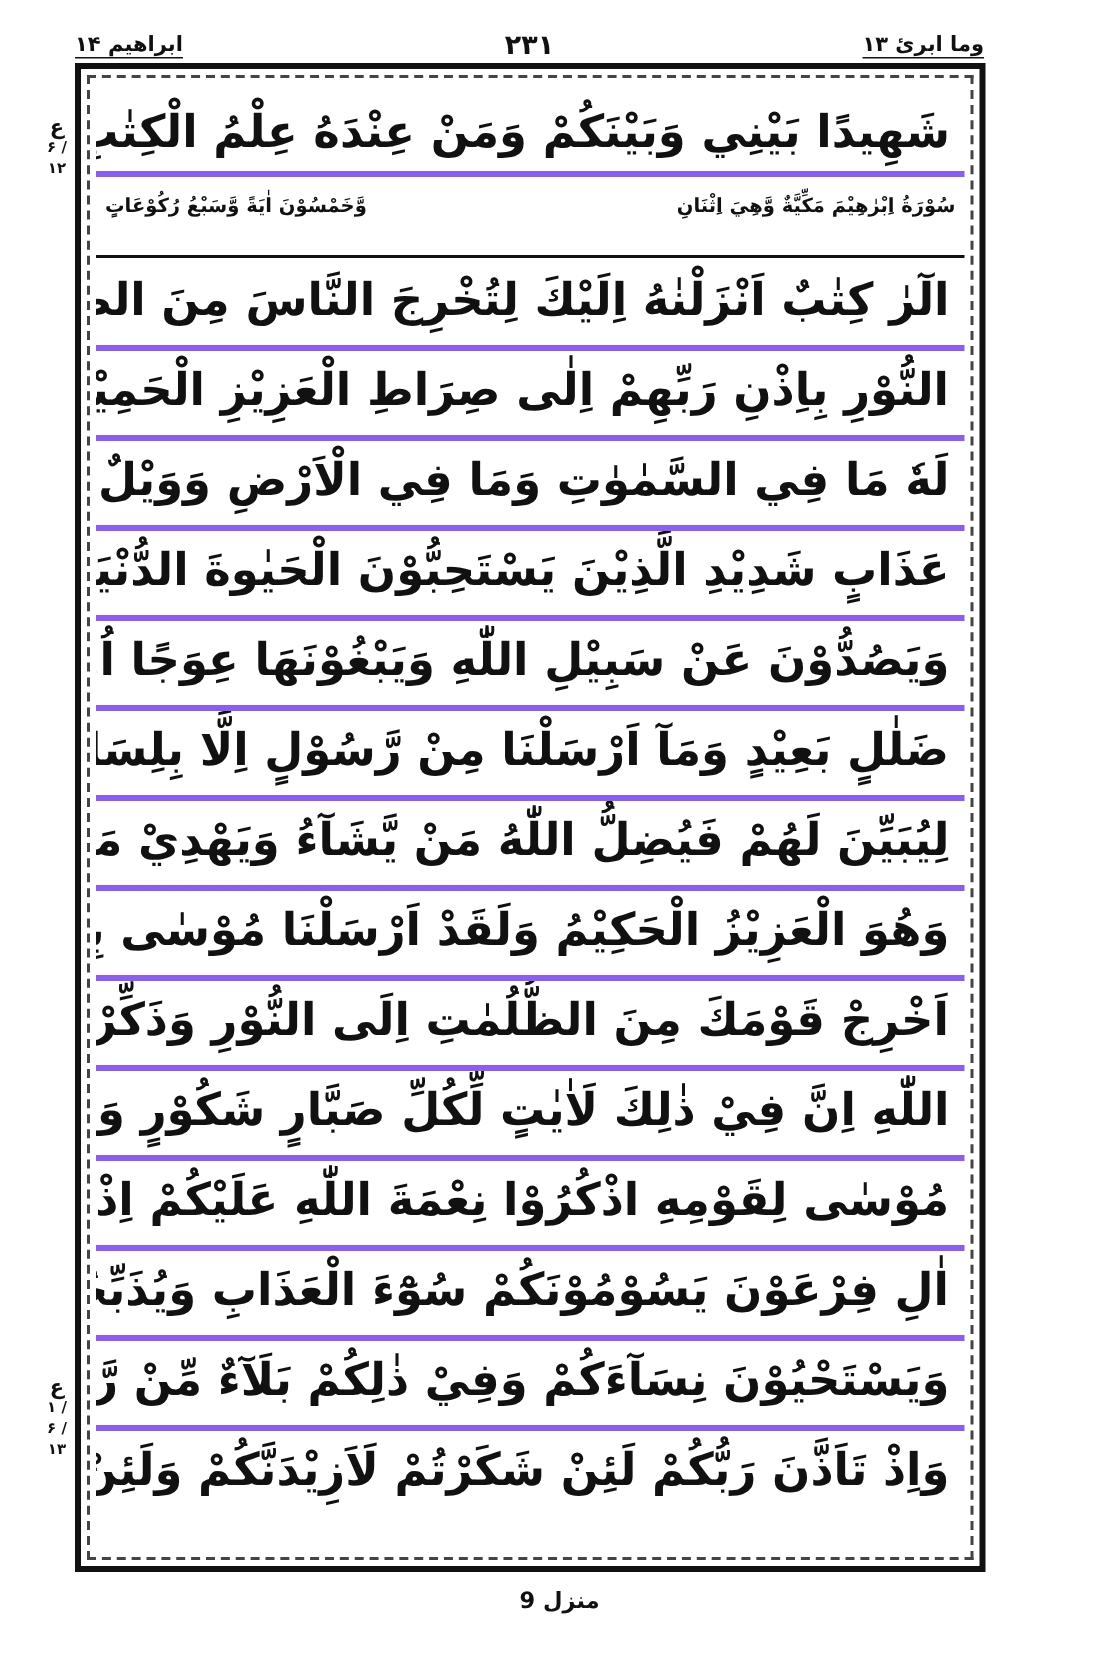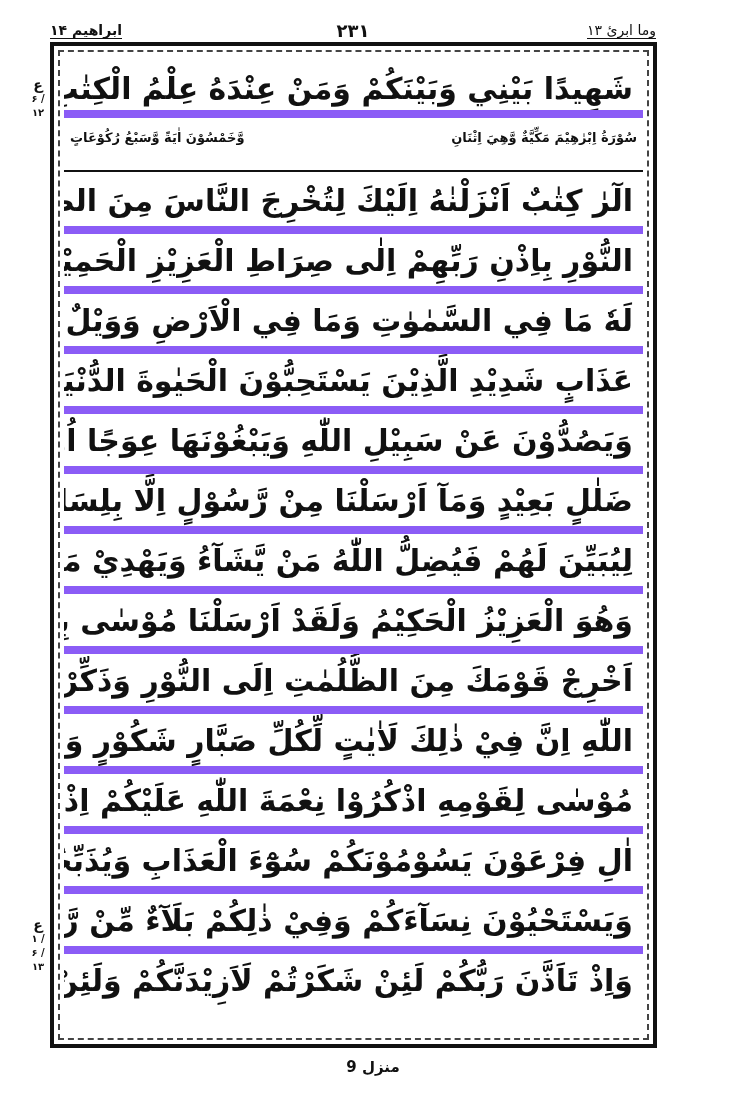--- a/index.html
+++ b/index.html
@@ -1,23 +1,23 @@
 <!DOCTYPE html>
 <html><head>
 <meta charset="utf-8">
 <style>
   html, body { margin:0; padding:0; background:#ffffff; }
   body { width:746px; height:1108px; position:relative; overflow:hidden; font-family:"DejaVu Sans", sans-serif; color:#111; }
   .header { position:absolute; top:22px; left:50px; width:606px; height:20px; direction:rtl; }
-  .hdr-right { position:absolute; right:0; top:0; font-size:14px; font-weight:normal; border-bottom:1px solid #111; line-height:16px; }
+  .hdr-right { position:absolute; right:0; top:0; font-size:14px; font-weight:bold; border-bottom:1px solid #111; line-height:16px; }
   .hdr-left  { position:absolute; left:0; top:0; font-size:14px; font-weight:bold; border-bottom:1px solid #111; line-height:16px; }
   .hdr-center{ position:absolute; left:50%; transform:translateX(-50%); top:-2px; font-size:18px; font-weight:bold; direction:ltr; }
   .frame-outer { position:absolute; left:50px; top:42px; width:607px; height:1006px; border:4px solid #111; box-sizing:border-box; background:#fff; }
   .frame-deco  { position:absolute; left:4px; top:4px; right:4px; bottom:4px; border:2px dashed #444; box-sizing:border-box; }
-  .line { position:absolute; left:64px; width:579px; border-bottom:8px solid #8b5cf6; box-sizing:border-box; direction:rtl; text-align:justify; text-align-last:justify; font-family:"DejaVu Sans", sans-serif; font-weight:bold; font-size:30px; line-height:54px; padding:0 10px; white-space:nowrap; overflow:hidden; }
+  .line { position:absolute; left:64px; width:579px; border-bottom:4px solid #8b5cf6; box-sizing:border-box; direction:rtl; text-align:justify; text-align-last:justify; font-family:"DejaVu Sans", sans-serif; font-weight:bold; font-size:30px; line-height:54px; padding:0 10px; white-space:nowrap; overflow:hidden; }
   .line.last { border-bottom:none; }
   .bismillah-row { position:absolute; left:64px; top:118px; width:579px; height:54px; border-bottom:2px solid #111; box-sizing:border-box; direction:rtl; }
   .bsm-right { position:absolute; right:6px; top:12px; font-size:13px; font-weight:bold; }
   .bsm-center{ position:absolute; left:50%; transform:translateX(-50%); top:6px; font-size:30px; font-weight:bold; }
   .bsm-left  { position:absolute; left:6px; top:12px; font-size:13px; font-weight:bold;text-align:center; }
   .ruku { position:absolute; left:28px; font-size:14px; font-weight:bold; line-height:14px; text-align:center; width:20px; }
   .footer { position:absolute; top:1058px; left:50%; transform:translateX(-50%); font-size:15px; font-weight:bold; }
 </style>
 </head>
 <body>

